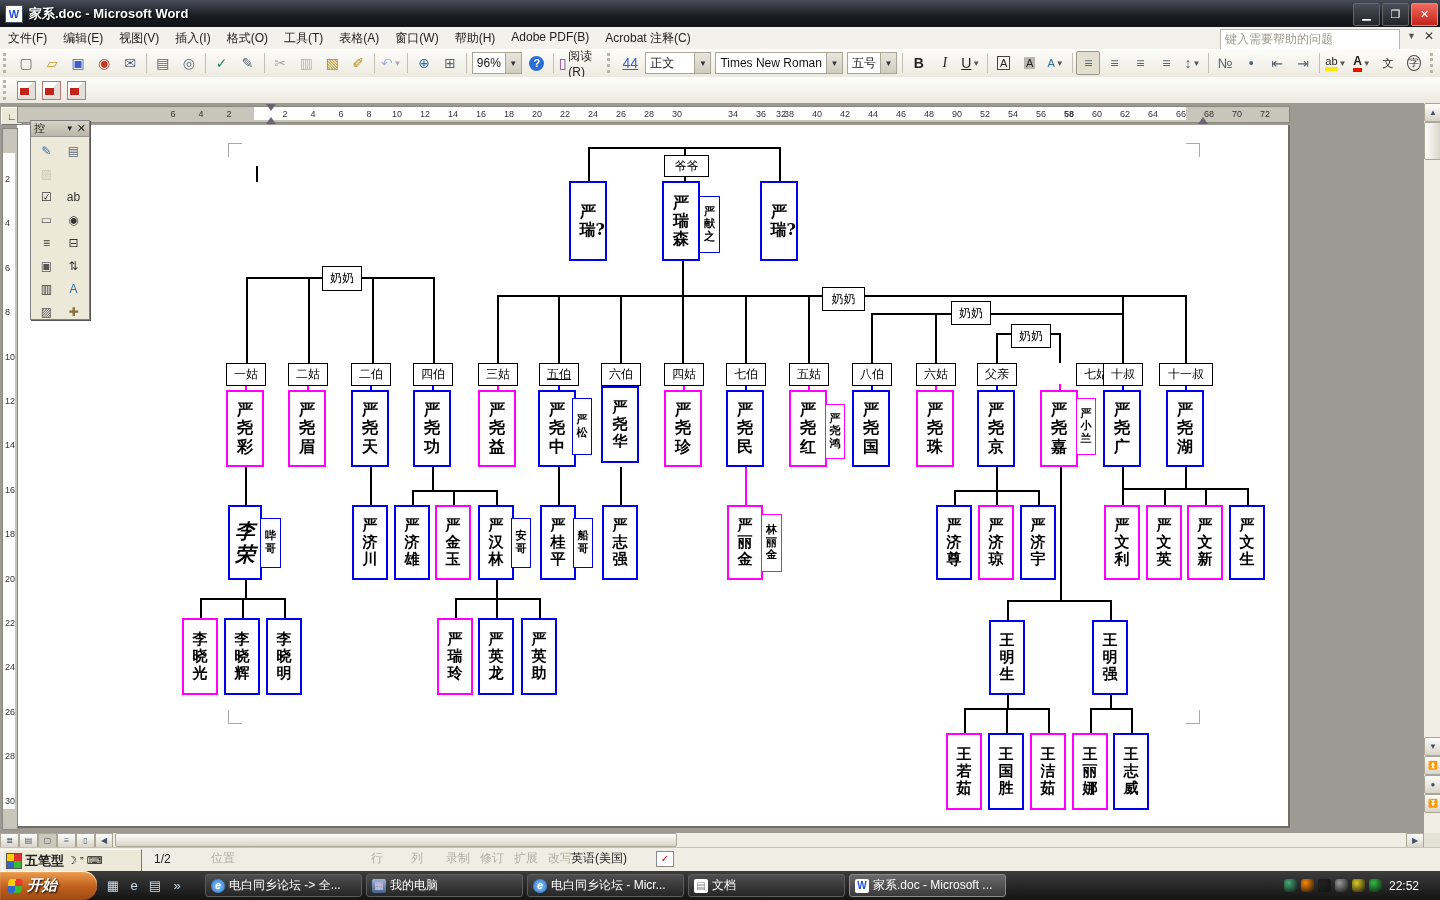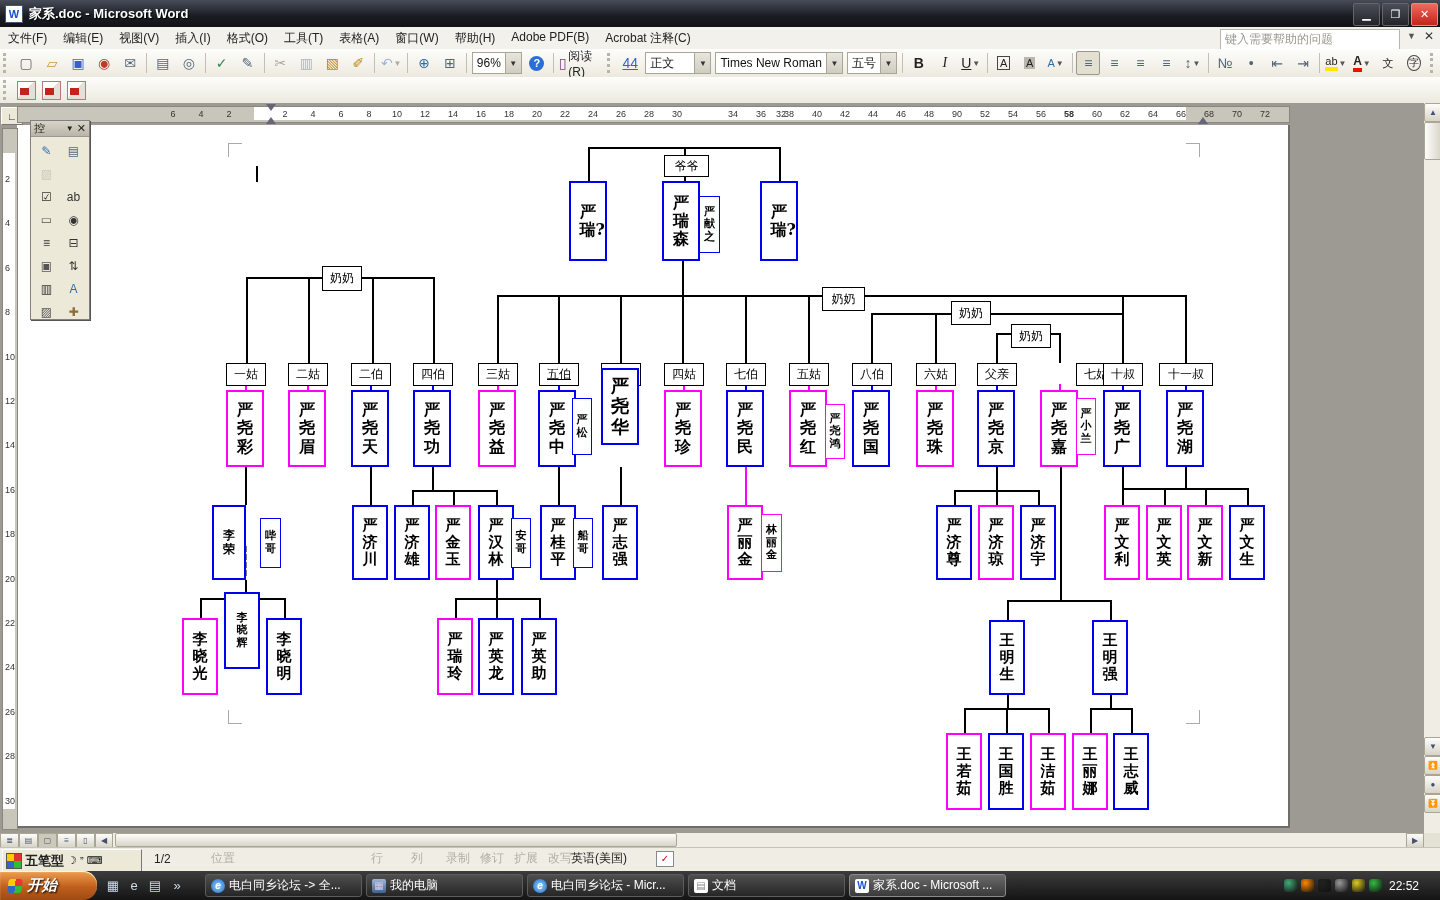--- a/index.html
+++ b/index.html
@@ -558,21 +558,21 @@
       </div>
       <div class="pbox" style="left: 413px; top: 390px; width: 34px; height: 73px; font-size: 16px; border-color: rgb(0, 0, 238);">
         <span>严尧功</span>
       </div>
       <div class="pbox" style="left: 478px; top: 390px; width: 34px; height: 73px; font-size: 16px; border-color: rgb(255, 0, 255);">
         <span>严尧益</span>
       </div>
       <div class="pbox" style="left: 538px; top: 390px; width: 34px; height: 73px; font-size: 16px; border-color: rgb(0, 0, 238);">
         <span>严尧中</span>
       </div>
-      <div class="pbox" style="left: 601px; top: 368px; width: 34px; height: 73px; font-size: 18px; border-color: rgb(0, 0, 238);">
+      <div class="pbox" style="left: 601px; top: 386px; width: 34px; height: 73px; font-size: 15px; border-color: rgb(0, 0, 238);">
         <span>严尧华</span>
       </div>
       <div class="pbox" style="left: 664px; top: 390px; width: 34px; height: 73px; font-size: 16px; border-color: rgb(255, 0, 255);">
         <span>严尧珍</span>
       </div>
       <div class="pbox" style="left: 726px; top: 390px; width: 34px; height: 73px; font-size: 16px; border-color: rgb(0, 0, 238);">
         <span>严尧民</span>
       </div>
       <div class="pbox" style="left: 789px; top: 390px; width: 34px; height: 73px; font-size: 16px; border-color: rgb(255, 0, 255);">
         <span>严尧红</span>
@@ -588,21 +588,21 @@
       </div>
       <div class="pbox" style="left: 1040px; top: 390px; width: 34px; height: 73px; font-size: 16px; border-color: rgb(255, 0, 255);">
         <span>严尧嘉</span>
       </div>
       <div class="pbox" style="left: 1103px; top: 390px; width: 34px; height: 73px; font-size: 16px; border-color: rgb(0, 0, 238);">
         <span>严尧广</span>
       </div>
       <div class="pbox" style="left: 1166px; top: 390px; width: 34px; height: 73px; font-size: 16px; border-color: rgb(0, 0, 238);">
         <span>严尧湖</span>
       </div>
-      <div class="pbox" style="left: 212px; top: 505px; width: 30px; height: 71px; font-size: 12px; border-color: rgb(0, 0, 238);">
+      <div class="pbox" style="left: 228px; top: 505px; width: 30px; height: 71px; font-size: 20px; border-color: rgb(0, 0, 238); font-style: italic;">
         <span>李荣</span>
       </div>
       <div class="pbox" style="left: 352px; top: 505px; width: 32px; height: 71px; font-size: 15px; border-color: rgb(0, 0, 238);">
         <span>严济川</span>
       </div>
       <div class="pbox" style="left: 394px; top: 505px; width: 32px; height: 71px; font-size: 15px; border-color: rgb(0, 0, 238);">
         <span>严济雄</span>
       </div>
       <div class="pbox" style="left: 435px; top: 505px; width: 32px; height: 71px; font-size: 15px; border-color: rgb(255, 0, 255);">
         <span>严金玉</span>
@@ -636,21 +636,21 @@
       </div>
       <div class="pbox" style="left: 1187px; top: 505px; width: 32px; height: 71px; font-size: 15px; border-color: rgb(255, 0, 255);">
         <span>严文新</span>
       </div>
       <div class="pbox" style="left: 1229px; top: 505px; width: 32px; height: 71px; font-size: 15px; border-color: rgb(0, 0, 238);">
         <span>严文生</span>
       </div>
       <div class="pbox" style="left: 182px; top: 618px; width: 32px; height: 73px; font-size: 15px; border-color: rgb(255, 0, 255);">
         <span>李晓光</span>
       </div>
-      <div class="pbox" style="left: 224px; top: 592px; width: 32px; height: 73px; font-size: 11px; border-color: rgb(0, 0, 238);">
+      <div class="pbox" style="left: 224px; top: 618px; width: 32px; height: 73px; font-size: 15px; border-color: rgb(0, 0, 238);">
         <span>李晓辉</span>
       </div>
       <div class="pbox" style="left: 266px; top: 618px; width: 32px; height: 73px; font-size: 15px; border-color: rgb(0, 0, 238);">
         <span>李晓明</span>
       </div>
       <div class="pbox" style="left: 437px; top: 618px; width: 32px; height: 73px; font-size: 15px; border-color: rgb(255, 0, 255);">
         <span>严瑞玲</span>
       </div>
       <div class="pbox" style="left: 478px; top: 618px; width: 32px; height: 73px; font-size: 15px; border-color: rgb(0, 0, 238);">
         <span>严英龙</span>

